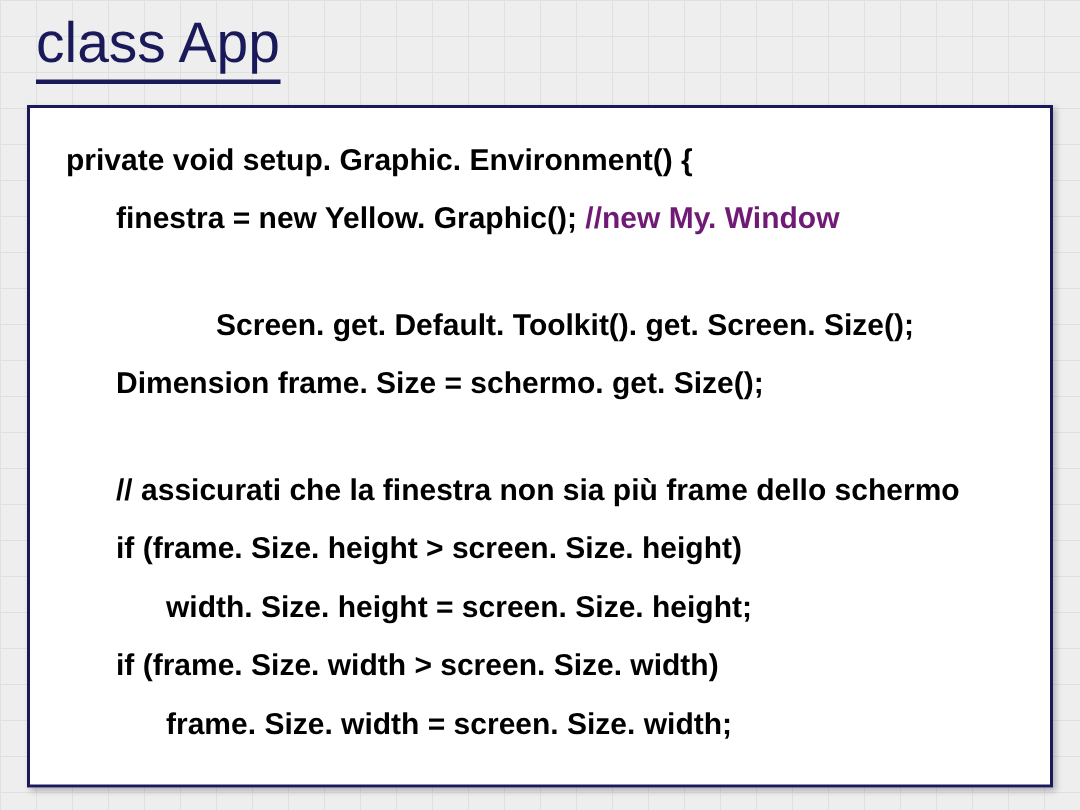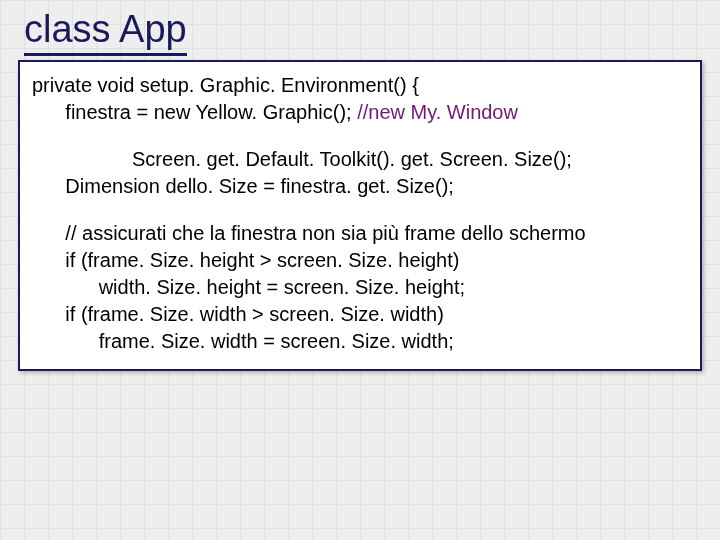--- a/index.html
+++ b/index.html
@@ -1,34 +1,34 @@
 <!DOCTYPE html>
 <html><head>
 <meta charset="utf-8">
 <style>
 body{margin:0;padding:0;width:720px;height:540px;background:#eeeeee;background-image:linear-gradient(#e0e0e0 1px,transparent 1px),linear-gradient(90deg,#e0e0e0 1px,transparent 1px);background-size:24px 24px;font-family:Arial,Helvetica,sans-serif;position:relative;overflow:hidden}
 .slide{padding:8px 18px 0 18px}
-.title{font-family:Verdana,Arial,sans-serif;font-size:38px;color:#1a1a5a;border-bottom:3px solid #1a1a5a;display:inline-block;padding-bottom:2px;margin-left:6px;margin-bottom:0}
+.title{font-family:Verdana,Arial,sans-serif;font-size:38px;color:#1a1a5a;border-bottom:3px solid #1a1a5a;display:inline-block;padding-bottom:2px;margin-left:6px;margin-bottom:10px}
 .codebox{background:#ffffff;border:2px solid #1a1a5a;margin:4px 0 0 0;padding:10px 12px 14px 12px;box-shadow:2px 2px 4px rgba(0,0,0,.25)}
-.codebox p{margin:0;font-family:Arial,Helvetica,sans-serif;font-weight:normal;font-size:20px;line-height:1.35;color:#000;white-space:pre}
+.codebox p{margin:12px;font-family:Arial,Helvetica,sans-serif;font-weight:bold;font-size:20px;line-height:1.35;color:#000;white-space:pre}
 .red{color:#701a75}
 .cmt{color:#006600}
 .blank{height:20px}
 </style>
 </head>
 <body>
 
 <div class="slide">
   <div class="title">class App</div>
   <div class="codebox">
     <p><span>private void setup. Graphic. Environment() {</span></p>
     <p><span>      finestra = new Yellow. Graphic(); </span><span class="red">//new My. Window</span></p>
     <div class="blank"></div>
     <p>                  Screen. get. Default. Toolkit(). get. Screen. Size();</p>
-    <p>      Dimension dello. Size = finestra. get. Size();</p>
+    <p>      Dimension frame. Size = schermo. get. Size();</p>
     <div class="blank"></div>
     <p class="cmt">      // assicurati che la finestra non sia più frame dello schermo</p>
     <p>      if (frame. Size. height &gt; screen. Size. height) </p>
     <p>            width. Size. height = screen. Size. height;</p>
     <p>      if (frame. Size. width &gt; screen. Size. width) </p>
     <p>            frame. Size. width = screen. Size. width;</p>
   </div>
 </div>
 
 </body></html>

